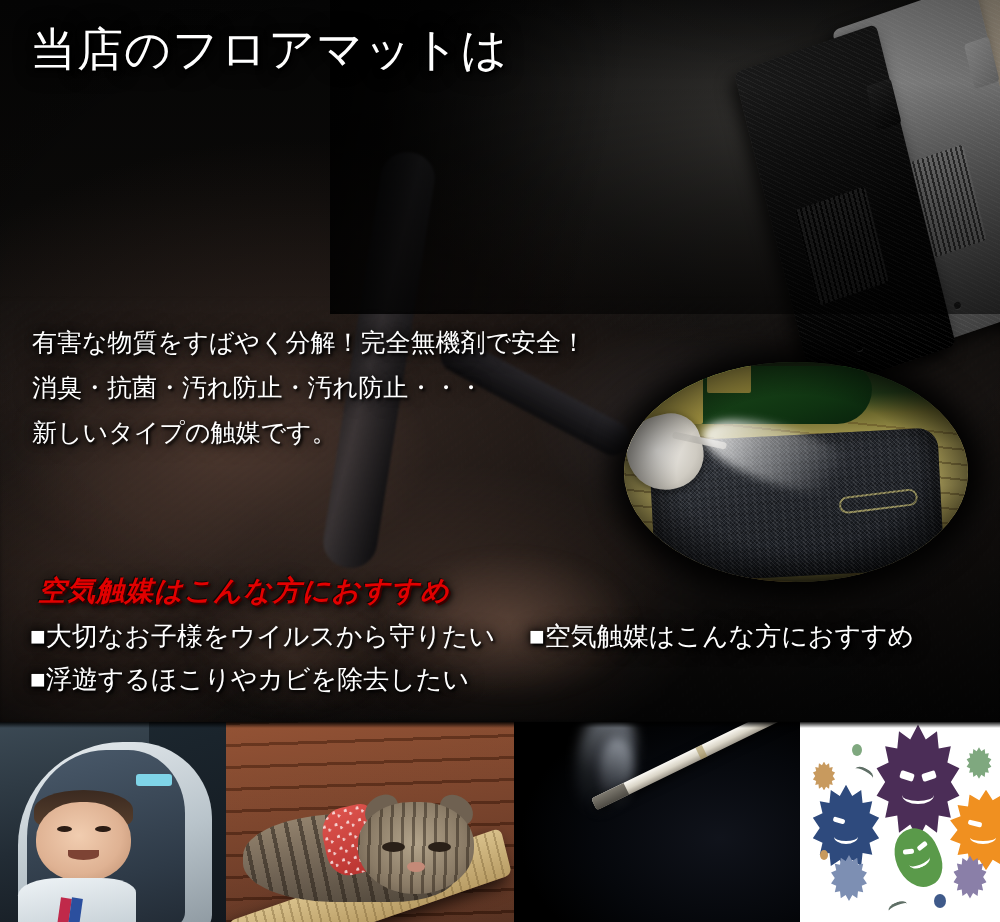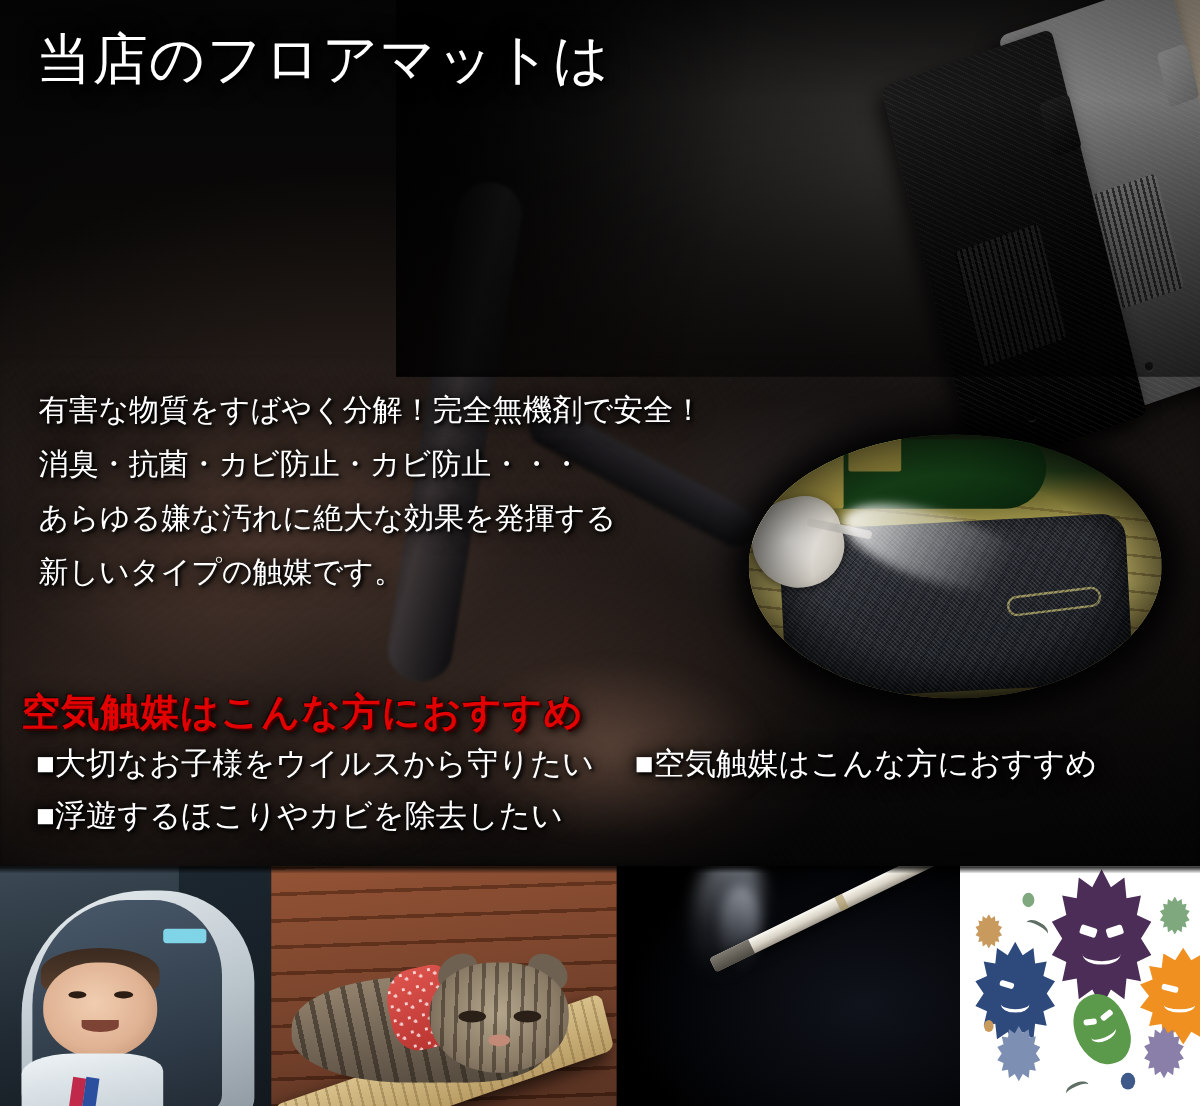--- a/index.html
+++ b/index.html
@@ -137,21 +137,21 @@
 
   
   .red-h{
     position:absolute; z-index:9;
     color:#e20000; font-weight:bold; white-space:nowrap;
     font-family:"Liberation Serif","DejaVu Serif",serif;
     text-shadow:2px 2px 0 #3a0000, 3px 3px 5px rgba(0,0,0,.95),
                 0 0 14px rgba(0,0,0,.85), -1px -1px 0 rgba(0,0,0,.6);
   }
   #red-h1{left:32px; top:266px; font-size:40px; letter-spacing:1px;}
-  #red-h2{left:18px; top:572px; font-size:32px; letter-spacing:1px;}
+  #red-h2{left:38px; top:572px; font-size:28px; letter-spacing:1px;font-style:italic;}
 
   
   .body-text{position:absolute; left:32px; top:330px; z-index:9;}
   .body-line{
     color:#fff; font-size:25px; line-height:1.0; margin-bottom:20px;
     white-space:nowrap;
     font-family:"Liberation Serif","DejaVu Serif",serif;
     text-shadow:0 0 8px rgba(0,0,0,.95), 0 0 20px rgba(0,0,0,.9), 2px 2px 3px #000;
   }
 
@@ -319,22 +319,21 @@
     <div class="vign"></div>
   </div>
 
   <div class="title-wrap">
     <div class="t-line1">当店のフロアマットは</div>
   </div>
 
 
   <div class="body-text">
     <div class="body-line">有害な物質をすばやく分解！完全無機剤で安全！</div>
-    <div class="body-line">消臭・抗菌・カビ防止・カビ防止・・・</div>
-    <div class="body-line">あらゆる嫌な汚れに絶大な効果を発揮する</div>
+    <div class="body-line">消臭・抗菌・汚れ防止・汚れ防止・・・</div>
     <div class="body-line">新しいタイプの触媒です。</div>
   </div>
 
   <div class="spray">
     <div class="floorwood"></div>
     <div class="planks"></div>
     <div class="greenpit"></div>
     <div class="box1"></div>
     <div class="box2"></div>
     <div class="mat-dark">

